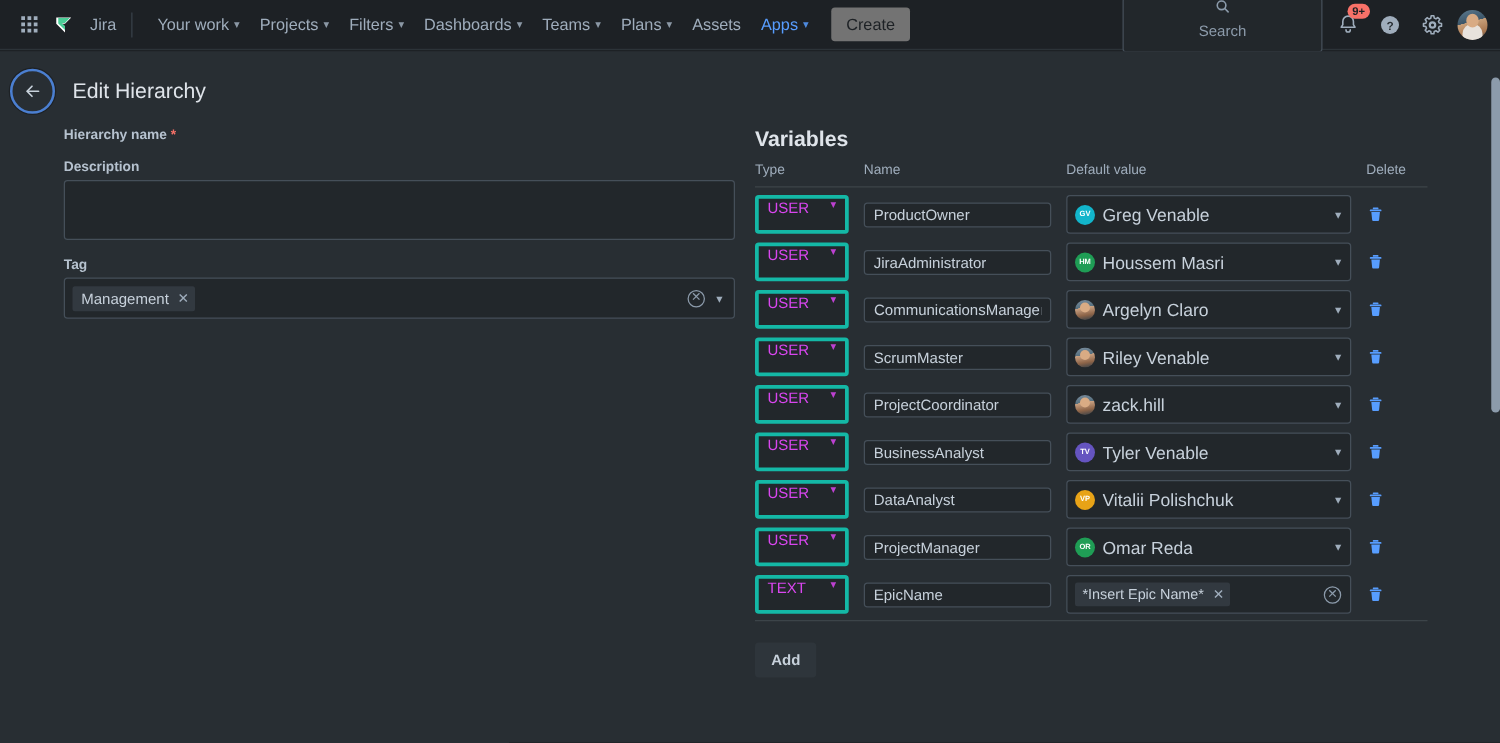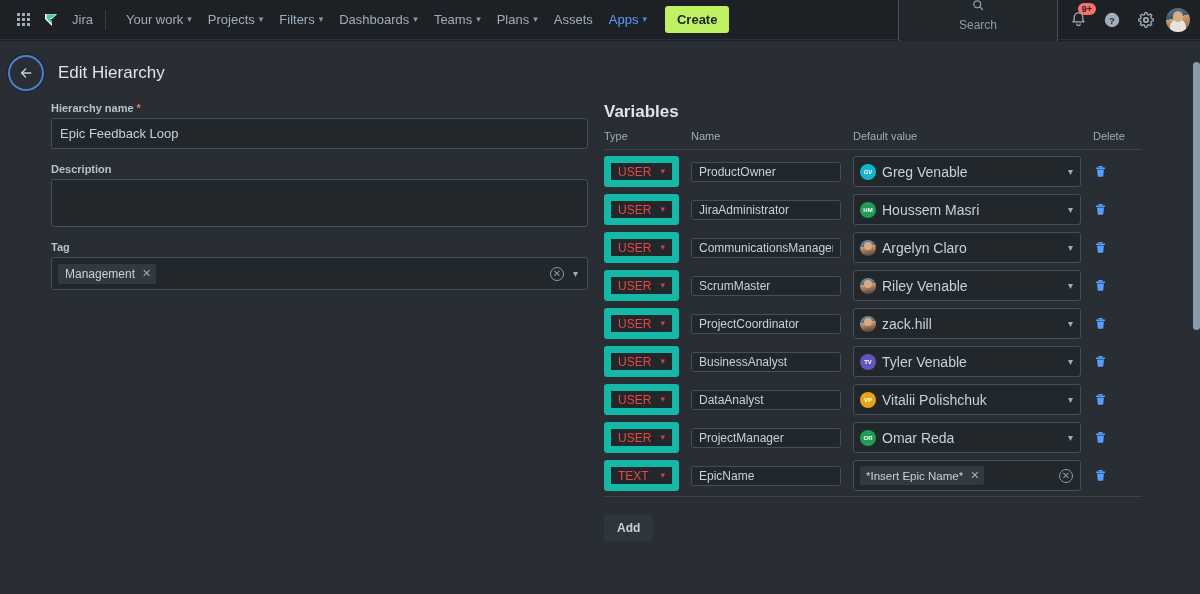--- a/index.html
+++ b/index.html
@@ -51,22 +51,22 @@
   }
   .navitem.active { color: #579dff; }
   .navitem.active::after {
     content: ""; position: absolute;
     left: 6px; right: 6px; bottom: -10px;
     height: 2px; background: #579dff; border-radius: 1px;
   }
   .caret { font-size: 9px; opacity: .85; line-height: 1; }
 
   .createbtn {
-    background: #bef264; color: #1d2125;
-    font-size: 13px; font-weight: 700;
+    background: #737373; color: #1d2125;
+    font-size: 13px; font-weight: 400;
     border: none; border-radius: 3px;
     padding: 6px 12px; margin-left: 10px; cursor: pointer;
   }
   .navright {
     margin-left: auto; display: flex; align-items: center; gap: 6px;
   }
   .searchbox {
     width: 160px; height: 44px;
     background: #22272b; border: 1px solid #454f59;
     border-radius: 3px;
@@ -197,24 +197,24 @@
     margin-bottom: 6px; width: 538px;
   }
   .footrule {
     grid-column: 1 / -1; height: 1px; background: #3c4449;
     margin-top: 5px; width: 538px;
   }
   .rowpad { grid-column: 1 / -1; height: 7px; }
 
   .selbox {
     width: 75px; height: 31px;
-    background: #22272b; border: 7px solid #14b8a6;
+    background: #22272b; border: 3px solid #14b8a6;
     border-radius: 3px;
-    display: flex; align-items: center; justify-content: space-between;
-    padding: 0 7px; color: #ef4444; font-size: 12px; cursor: pointer;
+    display: flex; align-items: flex-start; justify-content: space-between;
+    padding: 0 7px; color: #d946ef; font-size: 12px; cursor: pointer;
   }
   .namebox {
     width: 150px; height: 20px;
     background: #22272b; border: 1px solid #454f59;
     border-radius: 3px; color: #c7d1db; font-size: 12px;
     padding: 0 7px;
     font-family: "Liberation Sans", sans-serif;
   }
   .valbox {
     width: 228px; height: 31px;
@@ -382,21 +382,20 @@
   </div>
 
   <div class="columns">
 
     <div class="leftcol">
       <div class="fgroup">
         <div class="flabel">
           <span>Hierarchy name</span>
           <span class="req">*</span>
         </div>
-        <input class="finput" type="text" value="Epic Feedback Loop" style="">
       </div>
 
       <div class="fgroup">
         <div class="flabel">
           <span>Description</span>
         </div>
         <textarea class="ftext" style=""></textarea>
       </div>
 
       <div class="fgroup tight">

